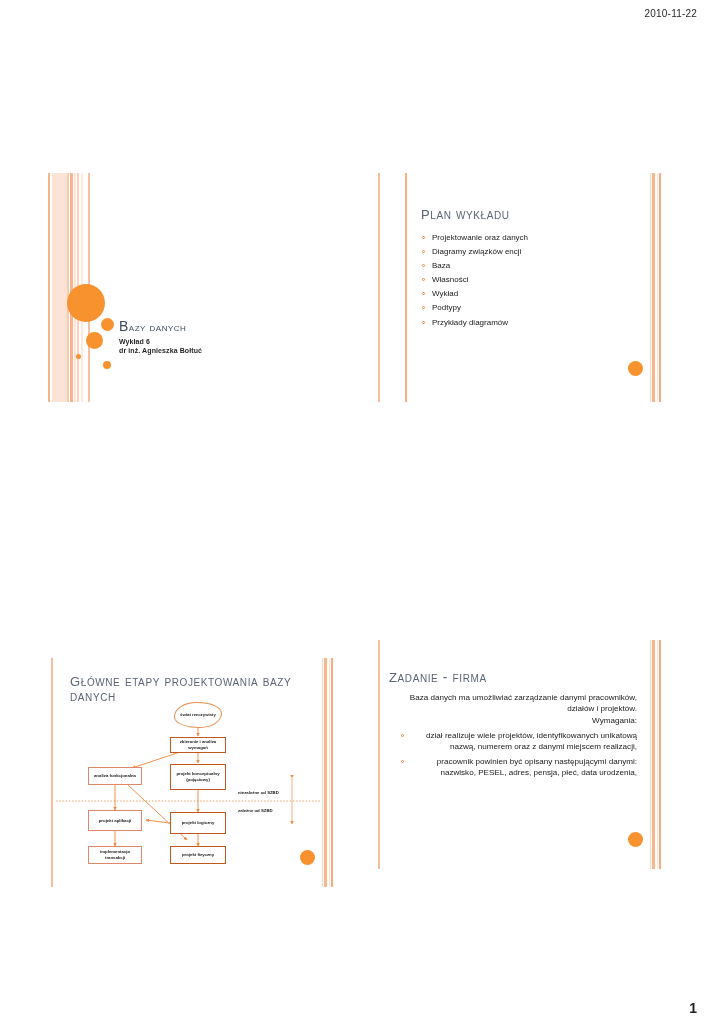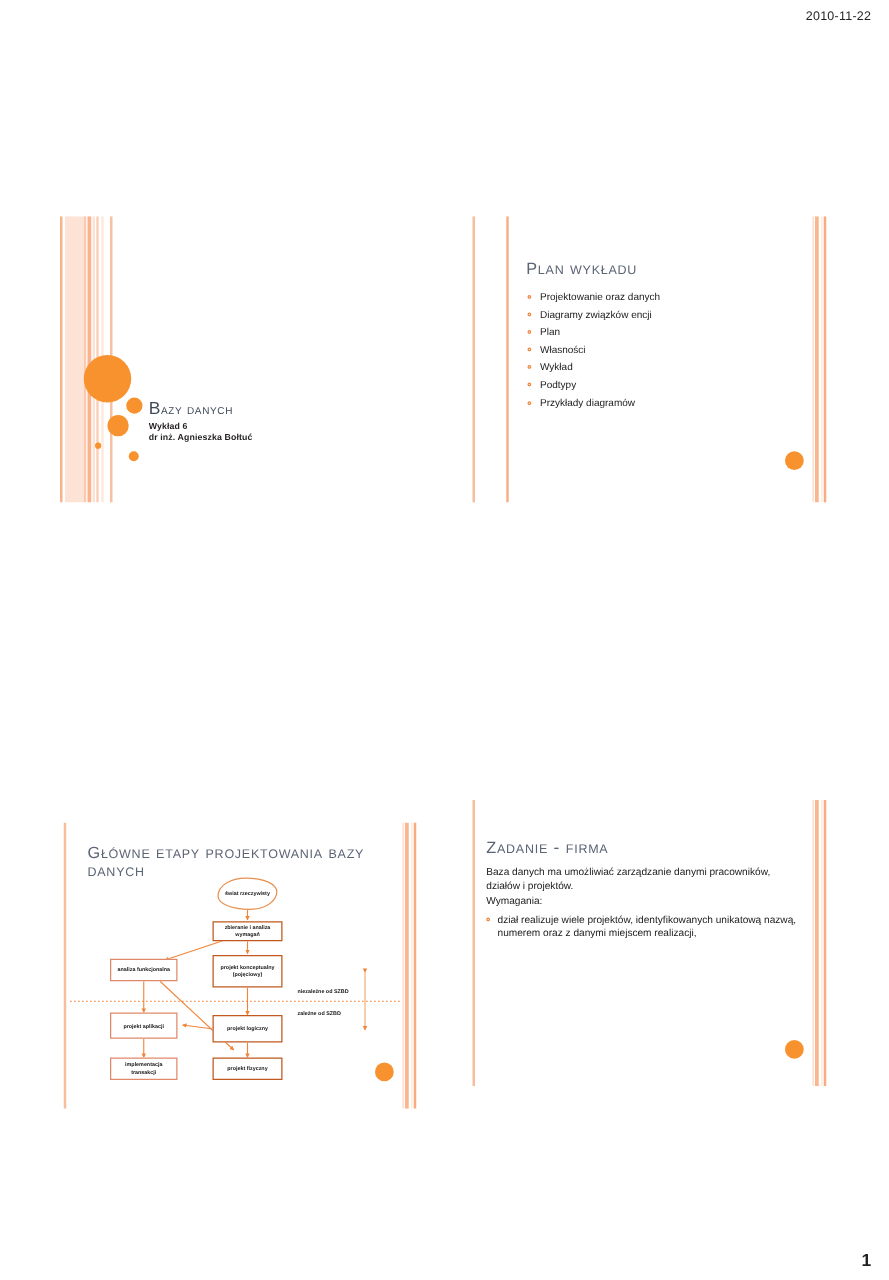--- a/index.html
+++ b/index.html
@@ -163,21 +163,21 @@
   
   .s4-body {
     position: absolute;
     left: 14px;
     top: 52px;
     width: 248px;
     font-size: 8.1px;
     line-height: 11px;
     color: #1a1a1a;
   }
-  .s4-body p { margin: 0 0 1px 0; }
+  .s4-body p { margin: 0 0 1px 12px; text-align: right; }
   .s4-body p.bul {
     position: relative;
     padding-left: 9px;
     margin-top: 4px;
   }
   .s4-body p.bul::before {
     content: "";
     position: absolute;
     left: 0px;
     top: 4px;
@@ -276,21 +276,21 @@
   <div class="stripe cs-r1"></div>
   <div class="stripe cs-r2"></div>
   <div class="stripe cs-r3"></div>
   <div class="stripe cs-r4"></div>
 
   <div class="slide-title s2-title">Plan wykładu</div>
 
   <ul class="bullets">
     <li>Projektowanie oraz danych</li>
     <li>Diagramy związków encji</li>
-    <li>Plan</li>
+    <li>Baza</li>
     <li>Własności</li>
     <li>Wykład</li>
     <li>Podtypy</li>
     <li>Przykłady diagramów</li>
   </ul>
 
   <div class="orange-dot s2-dot"></div>
 </div>
 
 <div class="slide slide-3">
@@ -362,16 +362,17 @@
   <div class="stripe cs-r2"></div>
   <div class="stripe cs-r3"></div>
   <div class="stripe cs-r4"></div>
 
   <div class="slide-title s4-title">Zadanie - firma</div>
 
   <div class="s4-body">
     <p>Baza danych ma umożliwiać zarządzanie danymi pracowników, działów i projektów.</p>
     <p>Wymagania:</p>
     <p class="bul">dział realizuje wiele projektów, identyfikowanych unikatową nazwą, numerem oraz z danymi miejscem realizacji,</p>
+    <p class="bul">pracownik powinien być opisany następującymi danymi: nazwisko, PESEL, adres, pensja, płeć, data urodzenia,</p>
   </div>
 
   <div class="orange-dot s4-dot"></div>
 </div>
 
 </body></html>

